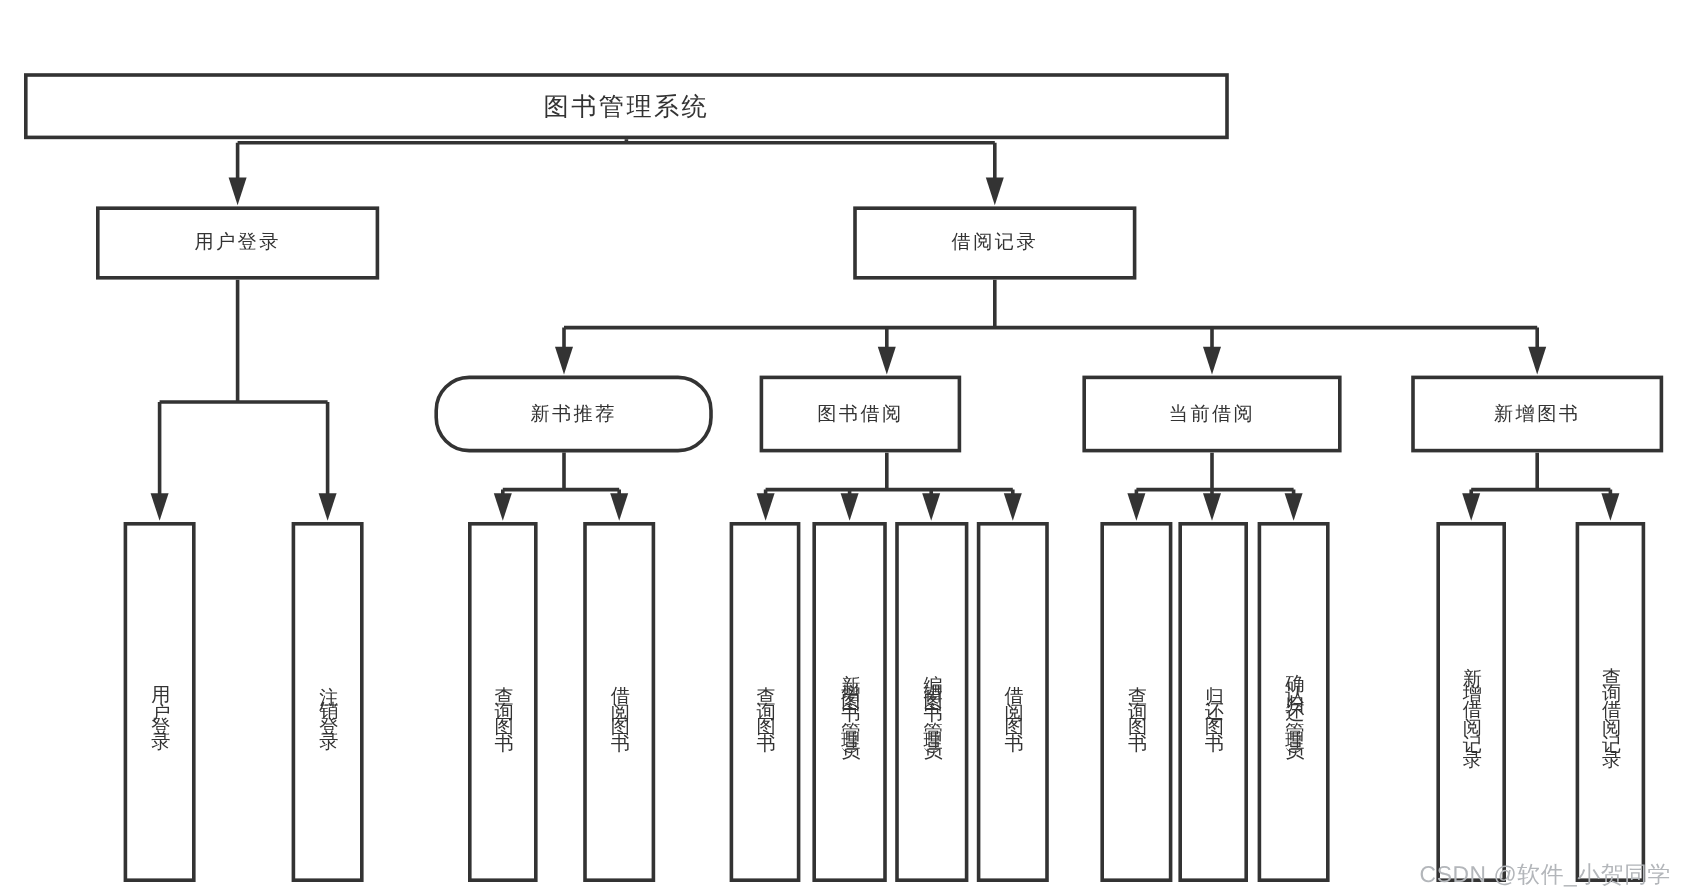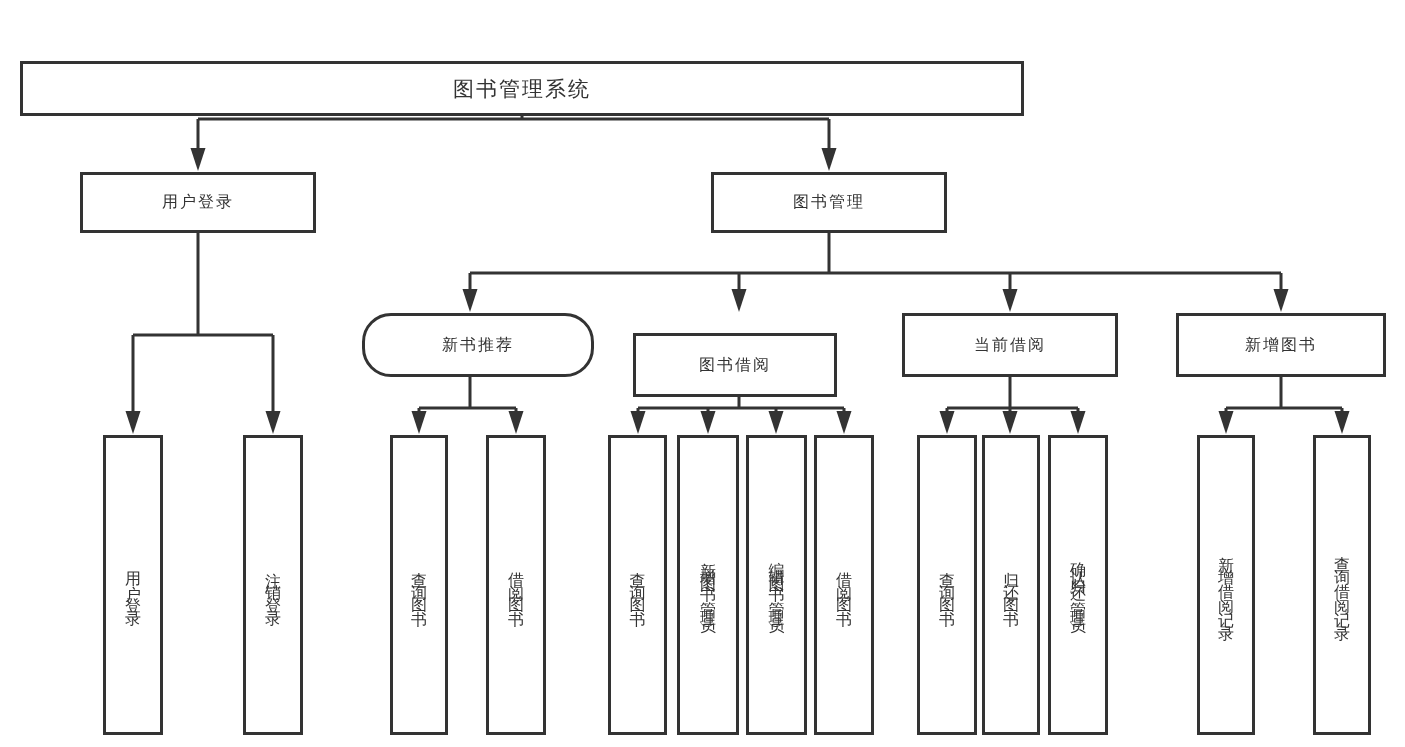--- a/index.html
+++ b/index.html
@@ -35,21 +35,21 @@
     line-height: 1;
   }
   .v6 { letter-spacing: 14px; }
   .v9 { letter-spacing: 8px; }
 
   
   #n-root        { left: 20px;  top: 13px;  width: 1004px; height: 55px; font-size: 21px; margin-top: 48px; }
   #n-user-login  { left: 80px;  top: 172px; width: 236px;  height: 61px; }
   #n-book-mgmt   { left: 711px; top: 172px; width: 236px;  height: 61px; }
   #n-new-book    { left: 362px; top: 313px; width: 232px;  height: 64px; border-radius: 29px; }
-  #n-borrow      { left: 633px; top: 313px; width: 204px;  height: 64px; margin-top: 20px; }
+  #n-borrow      { left: 633px; top: 313px; width: 168px;  height: 64px; }
   #n-current     { left: 902px; top: 313px; width: 216px;  height: 64px; }
   #n-records     { left: 1176px;top: 313px; width: 210px;  height: 64px; }
 
   #n-ul-login    { left: 103px; top: 435px; width: 60px; height: 300px; }
   #n-ul-logout   { left: 243px; top: 435px; width: 60px; height: 300px; }
   #n-nb-query    { left: 390px; top: 435px; width: 58px; height: 300px; }
   #n-nb-borrow   { left: 486px; top: 435px; width: 60px; height: 300px; }
   #n-bb-query    { left: 608px; top: 435px; width: 59px; height: 300px; }
   #n-bb-add      { left: 677px; top: 435px; width: 62px; height: 300px; }
   #n-bb-edit     { left: 746px; top: 435px; width: 61px; height: 300px; }
@@ -99,21 +99,21 @@
     <polygon points="939.5,411 954.5,411 947,434"></polygon>
     <polygon points="1002.5,411 1017.5,411 1010,434"></polygon>
     <polygon points="1070.5,411 1085.5,411 1078,434"></polygon>
     <polygon points="1218.5,411 1233.5,411 1226,434"></polygon>
     <polygon points="1334.5,411 1349.5,411 1342,434"></polygon>
   </svg>
 
   <div class="node" id="n-root">图书管理系统</div>
 
   <div class="node" id="n-user-login">用户登录</div>
-  <div class="node" id="n-book-mgmt">图书管理</div>
+  <div class="node" id="n-book-mgmt">借阅记录</div>
 
   <div class="node" id="n-new-book">新书推荐</div>
   <div class="node" id="n-borrow">图书借阅</div>
   <div class="node" id="n-current">当前借阅</div>
   <div class="node" id="n-records">新增图书</div>
 
   <div class="node v" id="n-ul-login">用户登录</div>
   <div class="node v" id="n-ul-logout">注销登录</div>
 
   <div class="node v" id="n-nb-query">查询图书</div>
@@ -124,13 +124,14 @@
   <div class="node v v9" id="n-bb-edit">编辑图书（管理员）</div>
   <div class="node v" id="n-bb-borrow">借阅图书</div>
 
   <div class="node v" id="n-cb-query">查询图书</div>
   <div class="node v" id="n-cb-return">归还图书</div>
   <div class="node v v9" id="n-cb-confirm">确认归还（管理员）</div>
 
   <div class="node v v6" id="n-br-add">新增借阅记录</div>
   <div class="node v v6" id="n-br-query">查询借阅记录</div>
 
+  <div class="watermark">CSDN @软件_小贺同学</div>
 </div>
 
 </body></html>

